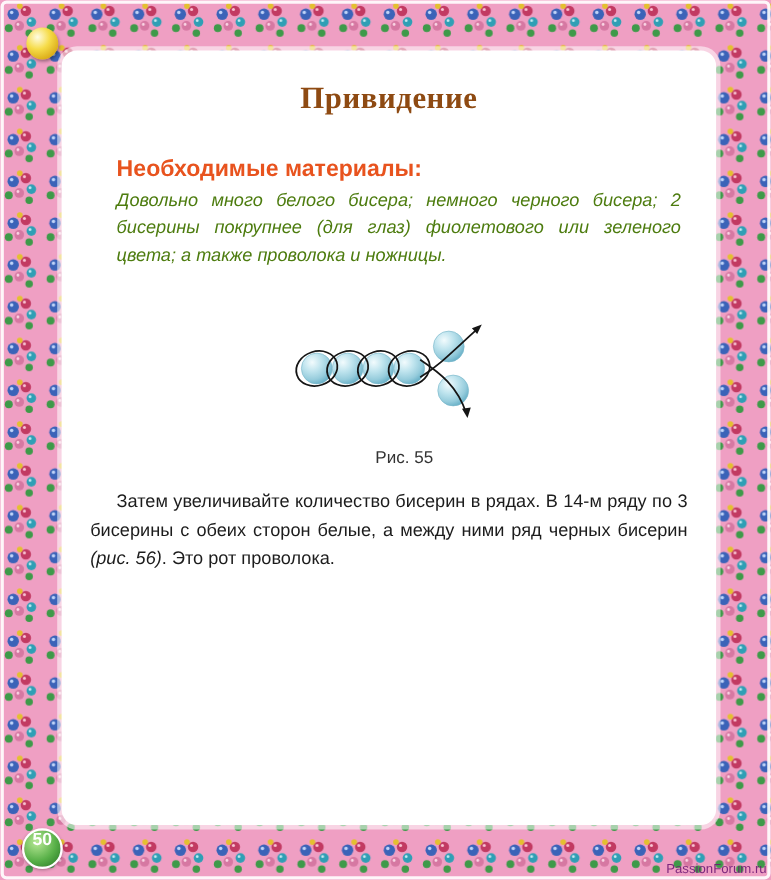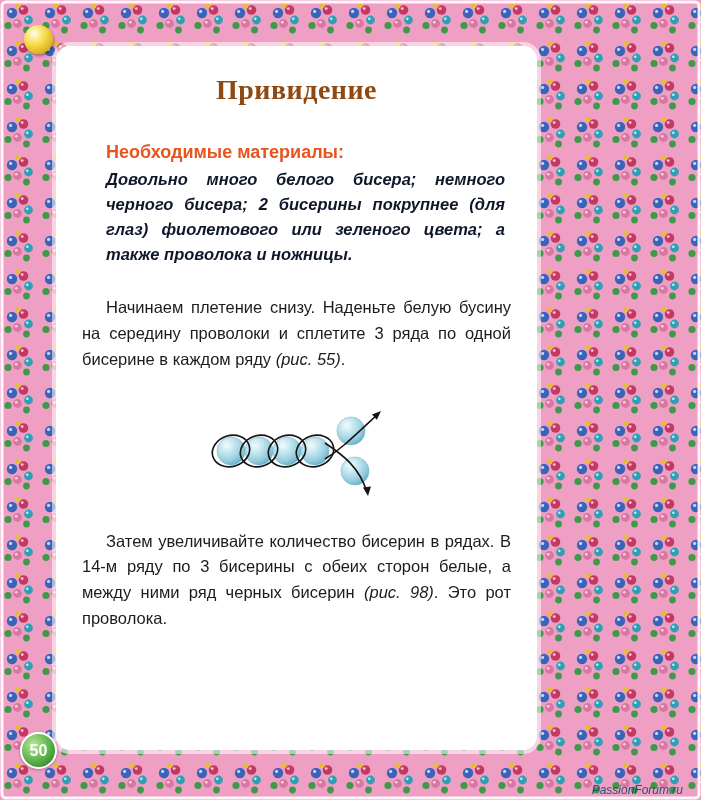--- a/index.html
+++ b/index.html
@@ -9,21 +9,21 @@
     position:relative;
     width:701px; height:800px;
     background:#ef9fc3;
     overflow:hidden;
   }
   .border-svg { position:absolute; left:0; top:0; display:block; }
 
   .card {
     position:absolute;
     left:56px; top:46px;
-    width:481px; height:704px;
+    width:595px; height:704px;
     background:#ffffff;
     border-radius:14px;
     box-shadow:0 0 0 4px rgba(255,255,255,0.55);
     padding:28px 26px 0 26px;
   }
 
   .title {
     font-family:"Liberation Serif", serif;
     font-size:28px;
     font-weight:bold;
@@ -38,65 +38,63 @@
     line-height:1.56;
     color:#1c1c1c;
     text-align:justify;
     text-indent:24px;
   }
 
   .materials { margin:32px 6px 28px 24px; }
   .materials-heading {
     color:#e8531e;
     font-weight:bold;
-    font-size:18px;
+    font-size:21px;
     margin-bottom:4px;
   }
   .materials-body {
     font-style:italic;
     font-size:16.5px;
     line-height:1.52;
-    color:#0f172a;
+    color:#4d7c0f;
     text-align:justify;
-    font-weight:bold;
   }
 
   .fig-ref { font-style:italic; }
 
   figure { text-align:center; margin:16px 0 18px; padding-left:28px; }
   figcaption { font-size:15.5px; color:#333; margin-top:12px; }
 
   .page-number {
     position:absolute;
-    left:20px; bottom:31px;
+    left:20px; bottom:10px;
     width:37px; height:37px;
     border-radius:50%;
     background:radial-gradient(circle at 35% 32%, #b8e896, #58b048 55%, #2f7f2a 90%);
     border:2px solid #ffffff;
-    display:flex; align-items:center; justify-content:center;
+    display:flex; justify-content:center;
     color:#fff; font-weight:bold; font-size:16px;
     box-shadow:0 1px 3px rgba(0,0,0,0.3);
   }
 
   .corner-ball {
     position:absolute;
     left:24px; top:25px;
     width:29px; height:29px;
     border-radius:50%;
     background:radial-gradient(circle at 35% 30%, #fffce3, #f6dc49 40%, #dcae1a 75%, #b5880e);
     box-shadow:1px 2px 3px rgba(0,0,0,0.35);
   }
 
   .watermark {
     position:absolute;
-    right:18px; bottom:3px;
+    right:4px; bottom:3px;
     font-size:12px;
-    color:#0c4a6e;
+    color:#701a75;
     opacity:0.9;
-    font-style:italic;
   }
 
   .bead-svg { display:inline-block; }
 </style>
 </head>
 <body>
 
 <div class="page">
 
   <svg class="border-svg" width="701" height="800" viewBox="0 0 701 800">
@@ -127,21 +125,20 @@
   <div class="card">
 
     <h1 class="title">Привидение</h1>
 
 
     <div class="materials">
       <div class="materials-heading">Необходимые материалы:</div>
       <div class="materials-body">Довольно много белого бисера; немного черного бисера; 2 бисерины покрупнее (для глаз) фиолетового или зеленого цвета; а также проволока и ножницы.</div>
     </div>
 
-    <p class="para"><span>Начинаем плетение снизу. Наденьте белую бусину на середину проволоки и сплетите 3 ряда по одной бисерине в каждом ряду </span><em class="fig-ref">(рис. 55)</em><span>.</span></p>
 
     <figure>
       <svg class="bead-svg" width="220" height="118" viewBox="0 0 220 118">
         <defs>
           <radialGradient id="beadGrad" cx="35%" cy="30%" r="75%">
             <stop offset="0%" stop-color="#f2fbfd"></stop>
             <stop offset="40%" stop-color="#bfe4ee"></stop>
             <stop offset="75%" stop-color="#96ccdc"></stop>
             <stop offset="100%" stop-color="#64aec6"></stop>
           </radialGradient>
@@ -163,23 +160,24 @@
           <ellipse cx="114" cy="62" rx="19" ry="15.5" transform="rotate(-18 114 62)"></ellipse>
           <path d="M 124 70 C 140 60, 148 52, 177 25"></path>
           <path d="M 124 54 C 142 66, 158 78, 166 103"></path>
         </g>
 
         <g fill="#151515" stroke="none">
           <polygon points="180,22 175.8,30.7 171,25.5"></polygon>
           <polygon points="167,107 162,98.5 170,97.5"></polygon>
         </g>
       </svg>
+      <figcaption>Рис. 55</figcaption>
     </figure>
 
-    <p class="para"><span>Затем увеличивайте количество бисерин в рядах. В 14-м ряду по 3 бисерины с обеих сторон белые, а между ними ряд черных бисерин </span><em class="fig-ref">(рис. 98)</em><span>. Это рот проволока.</span></p>
+    <p class="para"><span>Затем увеличивайте количество бисерин в рядах. В 14-м ряду по 3 бисерины с обеих сторон белые, а между ними ряд черных бисерин </span><em class="fig-ref">(рис. 56)</em><span>. Это рот проволока.</span></p>
 
   </div>
 
   <div class="page-number">
     <span>50</span>
   </div>
 
   <div class="watermark">PassionForum.ru</div>
 
 </div>

